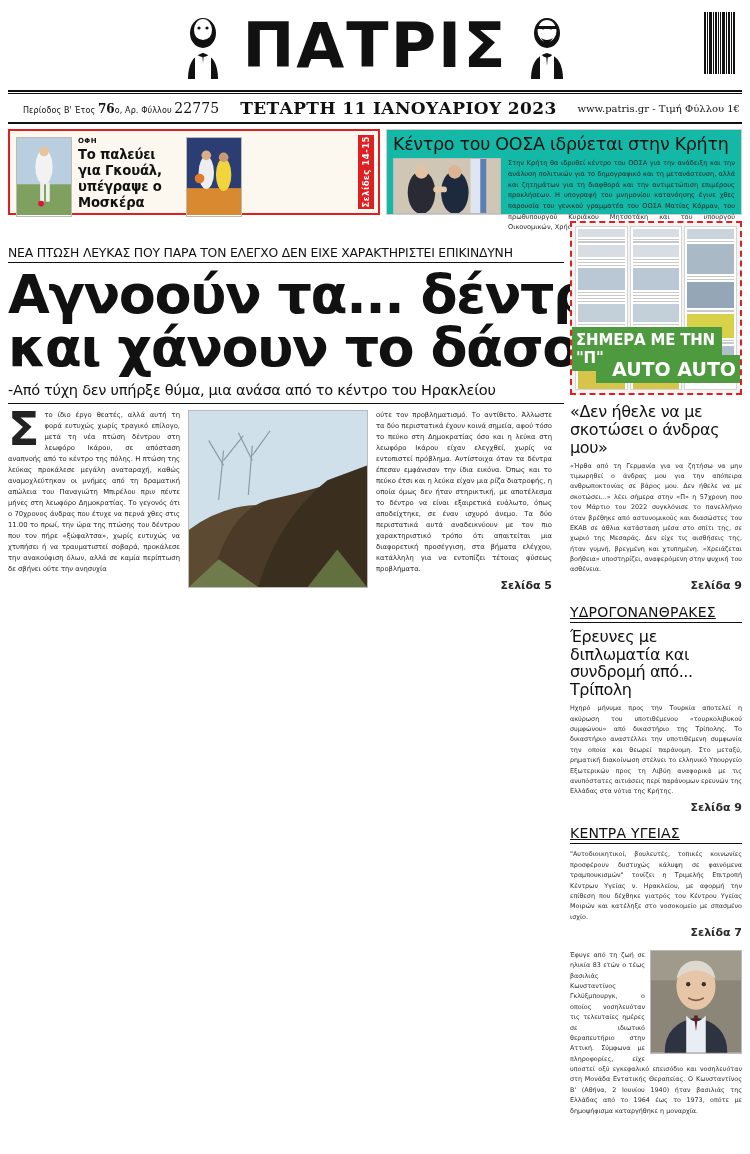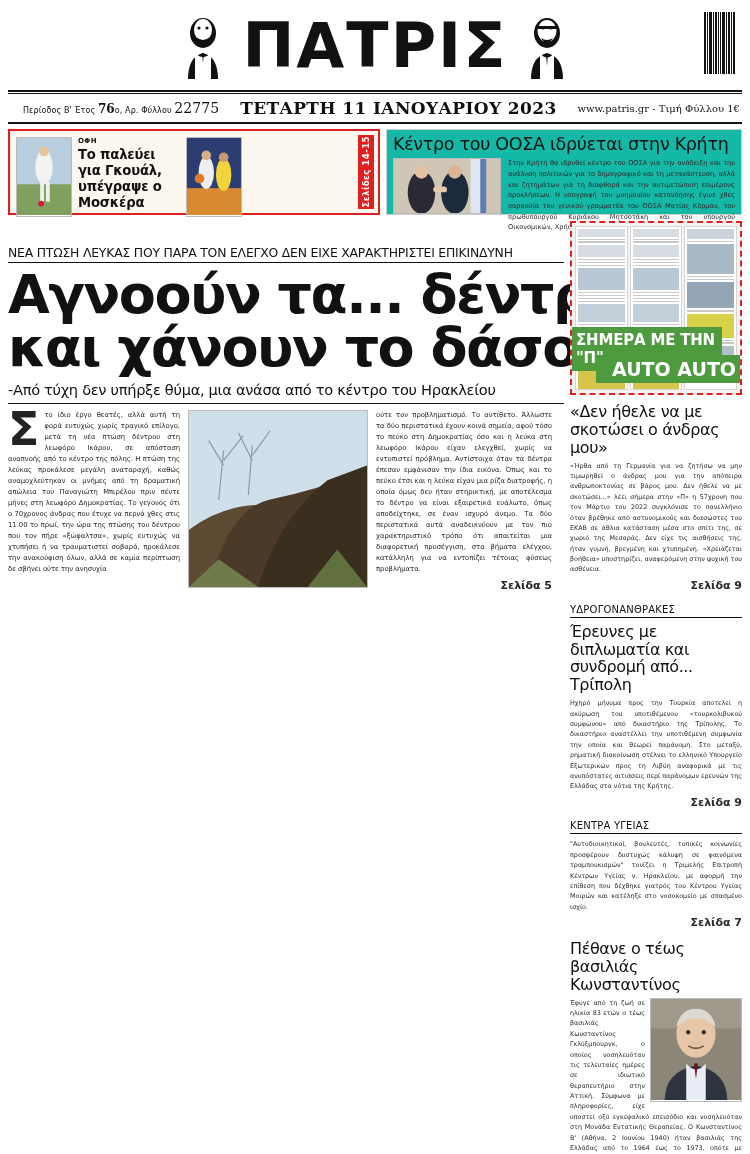--- a/index.html
+++ b/index.html
@@ -68,21 +68,21 @@
   .article3 { display:flex; gap:8px; margin-top:6px; }
   .col { font-size:6.8px; line-height:1.62; text-align:justify; color:#232323;}
   .col.c1 { width:172px; }
   .col.c3 { width:176px; }
   .dropcap { float:left; font-size:46px; line-height:.78; font-weight:bold; margin:2px 5px 0 0; font-family:"DejaVu Sans", sans-serif;}
   .photo-main { width:180px; height:178px; border:1px solid #bbb; flex:none; overflow:hidden; position:relative;}
   .pgref { font-weight:bold; font-size:11px; text-align:right; display:block; margin-top:2px;}
 
   
   .rc-head { font-size:16px; line-height:1.12; letter-spacing:-.4px; margin-bottom:4px;}
-  .rc-kicker { font-size:10px; letter-spacing:.2px; border-bottom:1px solid #111; padding-bottom:2px; margin:9px 0 5px; }
+  .rc-kicker { font-size:14px; letter-spacing:.2px; border-bottom:1px solid #111; padding-bottom:2px; margin:9px 0 5px;text-decoration:underline; }
   .rc-body { font-size:6.4px; line-height:1.62; text-align:justify; color:#2a2a2a; }
   .promo { border:2px dashed #e02020; padding:3px; height:174px; position:relative; overflow:hidden; background:#f3f3f3;}
   .promo .sheets { position:absolute; inset:3px; display:flex; gap:2px; }
   .promo .sheet { flex:1; background:#fff; border:1px solid #d5d5d5; padding:2px; overflow:hidden;}
   .promo .ln { height:1.4px; background:#c9c9c9; margin:1.5px 0;}
   .promo .blk { background:#d7dde3; }
   .greenband { position:absolute; left:-2px; right:18px; top:104px; background:#4e9a3e; color:#fff;
     font-weight:bold; font-size:15px; padding:4px 6px; letter-spacing:-.2px;}
   .greenband2 { position:absolute; left:24px; right:-2px; top:132px; background:#4e9a3e; color:#fff;
     font-weight:bold; font-size:19px; padding:3px 6px; text-align:right; letter-spacing:0px;}
@@ -339,21 +339,20 @@
 
       <div>
         <div class="rc-kicker">ΚΕΝΤΡΑ ΥΓΕΙΑΣ</div>
         <div class="rc-body">
           <span>"Αυτοδιοικητικοί, βουλευτές, τοπικές κοινωνίες προσφέρουν δυστυχώς κάλυψη σε φαινόμενα τραμπουκισμών" τονίζει η Τριμελής Επιτροπή Κέντρων Υγείας ν. Ηρακλείου, με αφορμή την επίθεση που δέχθηκε γιατρός του Κέντρου Υγείας Μοιρών και κατέληξε στο νοσοκομείο με σπασμένο ισχίο.</span>
           <span class="pgref">Σελίδα 7</span>
         </div>
       </div>
 
       <div style="margin-top:8px">
-        <div class="rc-head">Πέθανε ο τέως βασιλιάς Κωνσταντίνος</div>
         <div class="rc-body">
           <div class="rc-photo">
             <svg class="imgph" viewBox="0 0 92 104" preserveAspectRatio="none">
               <rect width="92" height="104" fill="#8c8679"></rect>
               <rect x="0" y="0" width="92" height="30" fill="#a09a8c"></rect>
               <ellipse cx="46" cy="36" rx="20" ry="24" fill="#e6c6a6"></ellipse>
               <path d="M26 28 q20 -16 40 0 q-4 -18 -20 -18 q-16 0 -20 18z" fill="#ddd8d0"></path>
               <circle cx="38" cy="34" r="2.2" fill="#33302c"></circle>
               <circle cx="54" cy="34" r="2.2" fill="#33302c"></circle>
               <path d="M38 48 q8 5 16 0" stroke="#7a5a44" stroke-width="1.6" fill="none"></path>

